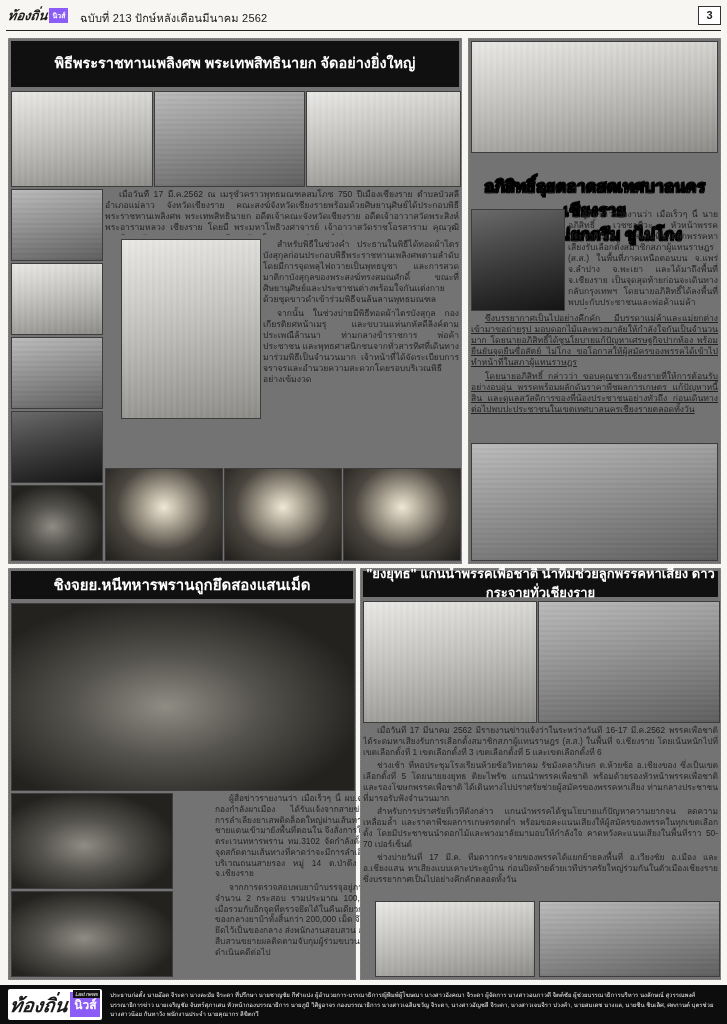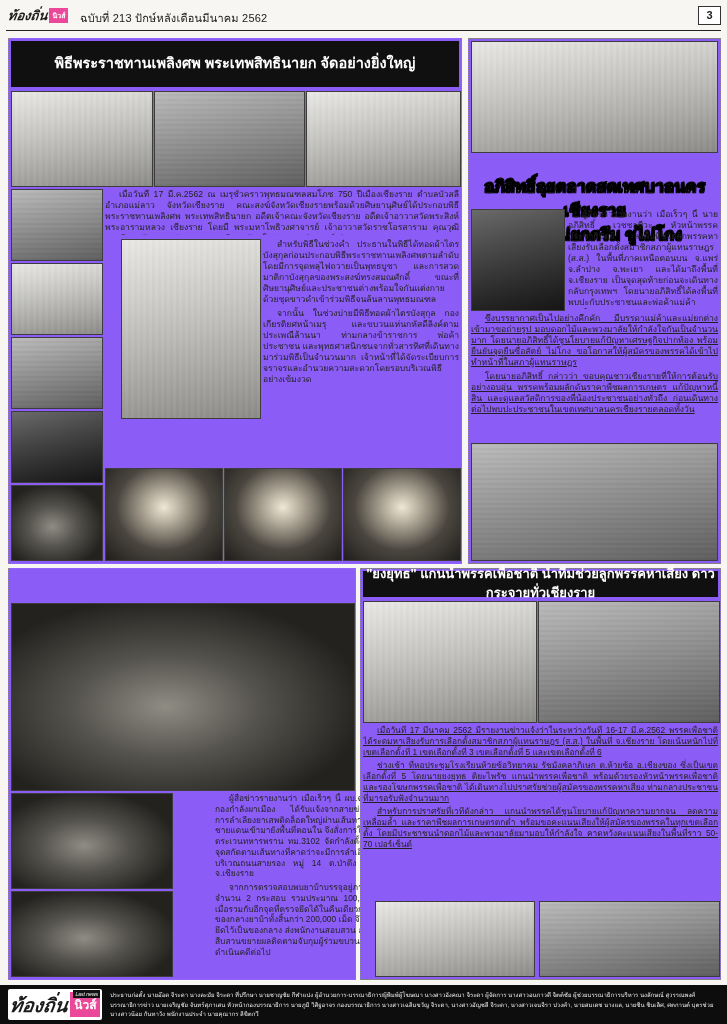--- a/index.html
+++ b/index.html
@@ -6,24 +6,24 @@
   #page{position:relative;width:727px;height:1024px;background:#f7f6f2;
         font-family:"Liberation Sans","DejaVu Sans",sans-serif;color:#1b1b1b;overflow:hidden;}
   
   #hdr-rule{position:absolute;left:6px;top:30px;width:715px;height:0;border-top:1.5px solid #222;}
   #issue{position:absolute;left:80px;top:9px;font-size:11px;font-weight:normal;letter-spacing:.2px;}
   #pagenum{position:absolute;left:698px;top:6px;width:21px;height:17px;border:1px solid #333;
            background:#fff;font-size:11px;font-weight:bold;text-align:center;line-height:17px;}
   .logo-sm{position:absolute;left:8px;top:5px;display:flex;align-items:center;gap:2px;}
   .logo-script{font-style:italic;font-weight:bold;transform:skewX(-8deg);}
   .logo-sm .logo-script{font-size:13px;}
-  .logo-badge{background:#ec4899;color:#fff;font-weight:bold;display:inline-block;text-align:center;}
+  .logo-badge{background:#8b5cf6;color:#fff;font-weight:bold;display:inline-block;text-align:center;}
   .logo-sm .logo-badge{font-size:7px;padding:2px 3px;}
   
-  .article{position:absolute;border:1px dotted #8a8a8a;background:#8b5cf6;}
+  .article{position:absolute;border:1px dotted #8a8a8a;background:#737373;}
   .bar{position:absolute;background:#101010;color:#fff;font-weight:bold;text-align:center;
        display:flex;flex-direction:column;justify-content:center;}
   .bar .l{line-height:1.45;}
   .outline-head{position:absolute;text-align:center;font-weight:800;color:#fff;
        -webkit-text-stroke:1.1px #000;text-shadow:0 0 1px #000,1px 1px 0 #000,-1px 1px 0 #000,1px -1px 0 #000;margin-top:20px;}
   .txt{position:absolute;font-size:8.6px;line-height:1.28;text-align:justify;overflow:hidden;color:#222;}
   .txt p{margin:0 0 3px 0;text-indent:14px;}
   
   .ph{position:absolute;border:1px solid #3d3d3d;
       background:linear-gradient(160deg,rgba(255,255,255,.28),rgba(0,0,0,.22)),
@@ -96,39 +96,43 @@
       <p>ผู้สื่อข่าวรายงานว่า เมื่อเร็วๆ นี้ นายอภิสิทธิ์ เวชชาชีวะ หัวหน้าพรรคประชาธิปัตย์ ลงพื้นที่ช่วยลูกพรรคหาเสียงรับเลือกตั้งสมาชิกสภาผู้แทนราษฎร (ส.ส.) ในพื้นที่ภาคเหนือตอนบน จ.แพร่ จ.ลำปาง จ.พะเยา และได้มาถึงพื้นที่ จ.เชียงราย เป็นจุดสุดท้ายก่อนจะเดินทางกลับกรุงเทพฯ โดยนายอภิสิทธิ์ได้ลงพื้นที่พบปะกับประชาชนและพ่อค้าแม่ค้าภายในตลาดสดเทศบาล 1 เทศบาลนครเชียงราย อ.เมืองเชียงราย เพื่อช่วยผู้สมัครของพรรคหาเสียง</p>
     </div>
     <div class="txt" style="left:2px;top:274px;width:247px;height:126px;text-decoration:underline;">
       <p>ซึ่งบรรยากาศเป็นไปอย่างคึกคัก มีบรรดาแม่ค้าและแม่ยกต่างเข้ามาขอถ่ายรูป มอบดอกไม้และพวงมาลัยให้กำลังใจกันเป็นจำนวนมาก โดยนายอภิสิทธิ์ได้ชูนโยบายแก้ปัญหาเศรษฐกิจปากท้อง พร้อมยืนยันจุดยืนซื่อสัตย์ ไม่โกง ขอโอกาสให้ผู้สมัครของพรรคได้เข้าไปทำหน้าที่ในสภาผู้แทนราษฎร</p>
       <p>โดยนายอภิสิทธิ์ กล่าวว่า ขอบคุณชาวเชียงรายที่ให้การต้อนรับอย่างอบอุ่น พรรคพร้อมผลักดันราคาพืชผลการเกษตร แก้ปัญหาหนี้สิน และดูแลสวัสดิการของพี่น้องประชาชนอย่างทั่วถึง ก่อนเดินทางต่อไปพบปะประชาชนในเขตเทศบาลนครเชียงรายตลอดทั้งวัน</p>
     </div>
     <div class="ph" style="left:2px;top:404px;width:245px;height:116px;"></div>
   </div>
 
   <div class="article" style="left:8px;top:568px;width:346px;height:410px;">
+    <div class="bar" style="left:2px;top:2px;width:342px;height:28px;font-size:15px;">
+      <span class="l">ชิงจยย.หนีทหารพรานถูกยึดสองแสนเม็ด</span>
+    </div>
     <div class="ph night" style="left:2px;top:34px;width:342px;height:186px;"></div>
     <div class="ph night" style="left:2px;top:224px;width:160px;height:94px;"></div>
     <div class="ph night" style="left:2px;top:322px;width:160px;height:84px;"></div>
     <div class="txt" style="left:166px;top:224px;width:178px;height:182px;font-size:8.4px;margin-left:40px;">
       <p>ผู้สื่อข่าวรายงานว่า เมื่อเร็วๆ นี้ ผบ.ฉก.ทม.31 กองกำลังผาเมือง ได้รับแจ้งจากสายข่าวว่าจะมีการลำเลียงยาเสพติดล็อตใหญ่ผ่านเส้นทางรอยต่อชายแดนเข้ามายังพื้นที่ตอนใน จึงสั่งการให้ชุดลาดตระเวนทหารพราน ทม.3102 จัดกำลังตั้งจุดตรวจจุดสกัดตามเส้นทางที่คาดว่าจะมีการลำเลียง บริเวณถนนสายรอง หมู่ 14 ต.ป่าตึง อ.แม่จัน จ.เชียงราย</p>
       <p>จากการตรวจสอบพบยาบ้าบรรจุอยู่ภายในจำนวน 2 กระสอบ รวมประมาณ 100,000 เม็ด เมื่อรวมกับอีกจุดที่ตรวจยึดได้ในคืนเดียวกัน รวมของกลางยาบ้าทั้งสิ้นกว่า 200,000 เม็ด จึงได้ตรวจยึดไว้เป็นของกลาง ส่งพนักงานสอบสวน สภ.แม่จัน สืบสวนขยายผลติดตามจับกุมผู้ร่วมขบวนการมาดำเนินคดีต่อไป</p>
     </div>
   </div>
 
   <div class="article" style="left:360px;top:568px;width:359px;height:410px;">
     <div class="bar" style="left:2px;top:2px;width:355px;height:26px;font-size:13px;">
       <span class="l">"ยงยุทธ" แกนนำพรรคเพื่อชาติ นำทีมช่วยลูกพรรคหาเสียง ดาวกระจายทั่วเชียงราย</span>
     </div>
     <div class="ph light" style="left:2px;top:32px;width:172px;height:120px;"></div>
     <div class="ph" style="left:177px;top:32px;width:180px;height:120px;"></div>
-    <div class="txt" style="left:2px;top:156px;width:355px;height:172px;font-size:8.4px;text-decoration:underline;">
+    <div class="txt" style="left:2px;top:156px;width:355px;height:172px;font-size:8.4px;">
       <p>เมื่อวันที่ 17 มีนาคม 2562 มีรายงานข่าวแจ้งว่าในระหว่างวันที่ 16-17 มี.ค.2562 พรรคเพื่อชาติ ได้ระดมหาเสียงรับการเลือกตั้งสมาชิกสภาผู้แทนราษฎร (ส.ส.) ในพื้นที่ จ.เชียงราย โดยเน้นหนักไปที่เขตเลือกตั้งที่ 1 เขตเลือกตั้งที่ 3 เขตเลือกตั้งที่ 5 และเขตเลือกตั้งที่ 6</p>
       <p>ช่วงเช้า ที่หอประชุมโรงเรียนห้วยซ้อวิทยาคม รัชมังคลาภิเษก ต.ห้วยซ้อ อ.เชียงของ ซึ่งเป็นเขตเลือกตั้งที่ 5 โดยนายยงยุทธ ติยะไพรัช แกนนำพรรคเพื่อชาติ พร้อมด้วยรองหัวหน้าพรรคเพื่อชาติ และรองโฆษกพรรคเพื่อชาติ ได้เดินทางไปปราศรัยช่วยผู้สมัครของพรรคหาเสียง ท่ามกลางประชาชนที่มารอรับฟังจำนวนมาก</p>
       <p>สำหรับการปราศรัยที่เวทีดังกล่าว แกนนำพรรคได้ชูนโยบายแก้ปัญหาความยากจน ลดความเหลื่อมล้ำ และราคาพืชผลการเกษตรตกต่ำ พร้อมขอคะแนนเสียงให้ผู้สมัครของพรรคในทุกเขตเลือกตั้ง โดยมีประชาชนนำดอกไม้และพวงมาลัยมามอบให้กำลังใจ คาดหวังคะแนนเสียงในพื้นที่ราว 50-70 เปอร์เซ็นต์</p>
+      <p>ช่วงบ่ายวันที่ 17 มี.ค. ทีมดาวกระจายของพรรคได้แยกย้ายลงพื้นที่ อ.เวียงชัย อ.เมือง และ อ.เชียงแสน หาเสียงแบบเคาะประตูบ้าน ก่อนปิดท้ายด้วยเวทีปราศรัยใหญ่ร่วมกันในตัวเมืองเชียงราย ซึ่งบรรยากาศเป็นไปอย่างคึกคักตลอดทั้งวัน</p>
     </div>
     <div class="ph light" style="left:14px;top:332px;width:158px;height:74px;"></div>
     <div class="ph" style="left:178px;top:332px;width:179px;height:74px;"></div>
   </div>
 
   <div id="footer">
     <div id="flogo">
       <span class="tag">Last news</span>
       <span class="logo-script">ท้องถิ่น</span>
       <span class="logo-badge">นิวส์</span>

